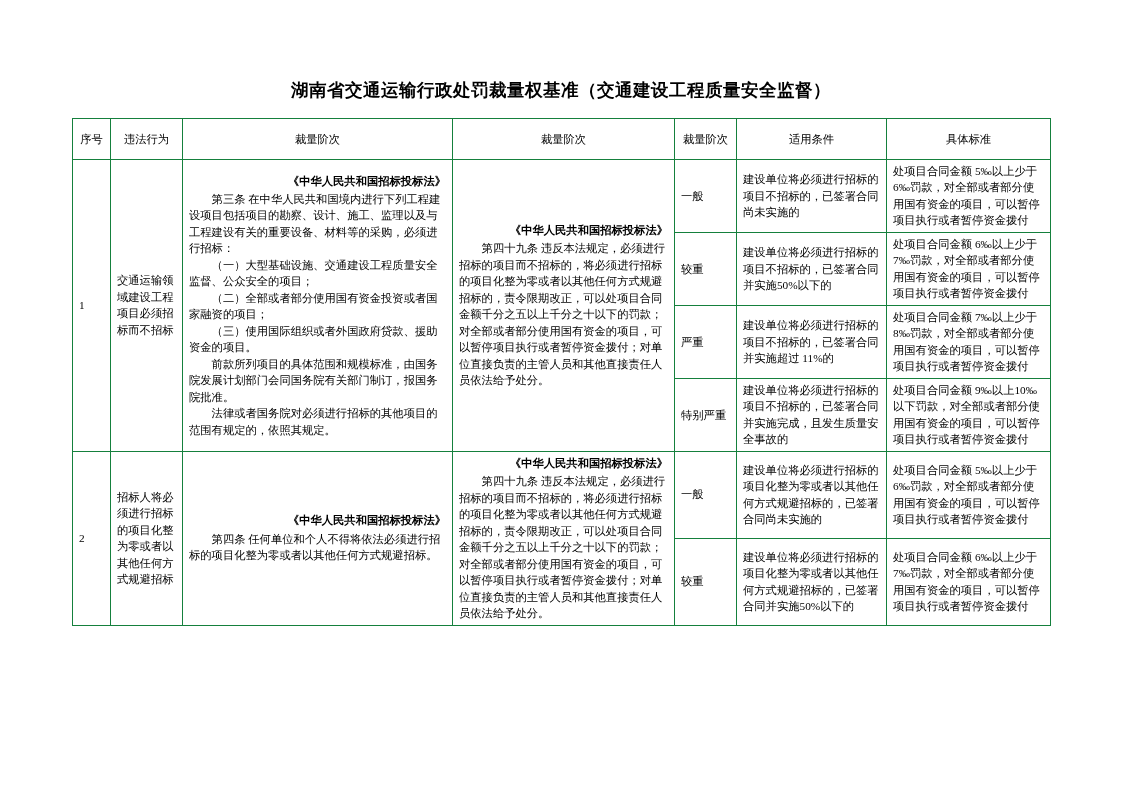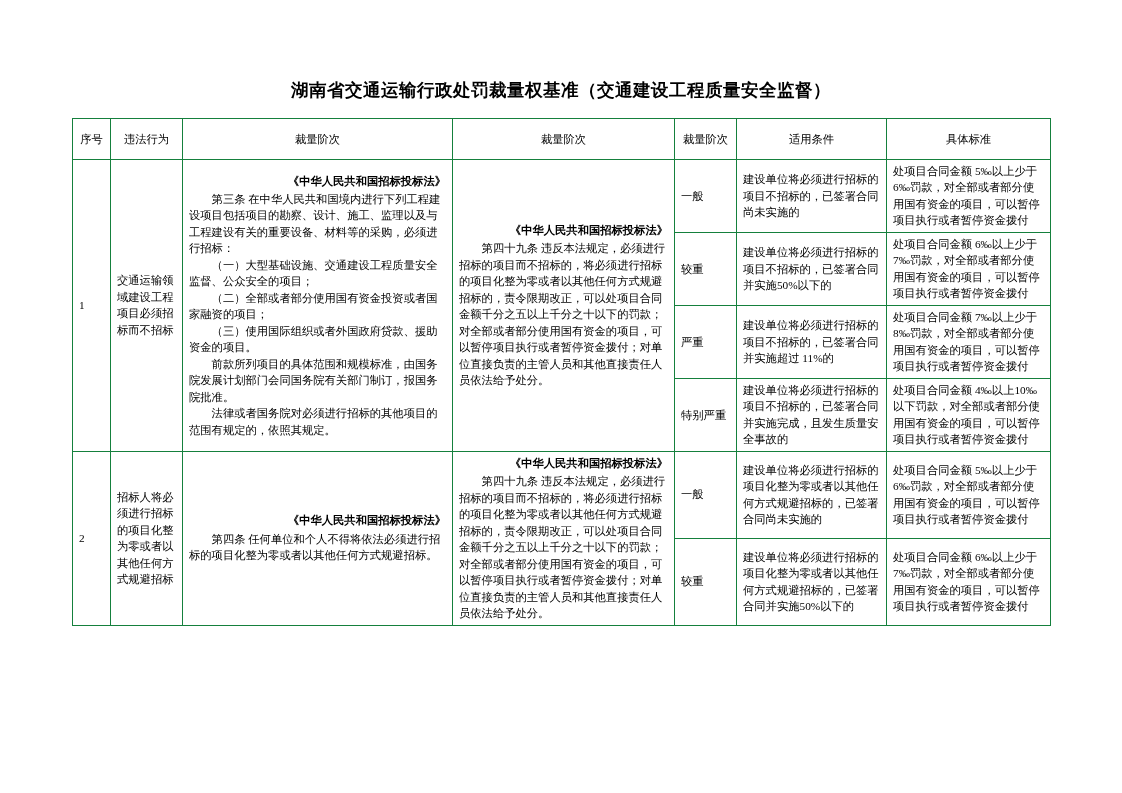--- a/index.html
+++ b/index.html
@@ -137,21 +137,21 @@
         <td class="std">处项目合同金额 6‰以上少于 7‰罚款，对全部或者部分使用国有资金的项目，可以暂停项目执行或者暂停资金拨付</td>
       </tr>
       <tr>
         <td class="level">严重</td>
         <td class="cond">建设单位将必须进行招标的项目不招标的，已签署合同并实施超过 11%的</td>
         <td class="std">处项目合同金额 7‰以上少于 8‰罚款，对全部或者部分使用国有资金的项目，可以暂停项目执行或者暂停资金拨付</td>
       </tr>
       <tr>
         <td class="level">特别严重</td>
         <td class="cond">建设单位将必须进行招标的项目不招标的，已签署合同并实施完成，且发生质量安全事故的</td>
-        <td class="std">处项目合同金额 4‰以上10‰以下罚款，对全部或者部分使用国有资金的项目，可以暂停项目执行或者暂停资金拨付</td>
+        <td class="std">处项目合同金额 9‰以上10‰以下罚款，对全部或者部分使用国有资金的项目，可以暂停项目执行或者暂停资金拨付</td>
       </tr>
 
       <tr>
         <td class="seq" rowspan="2">2</td>
         <td class="act" rowspan="2">招标人将必须进行招标的项目化整为零或者以其他任何方式规避招标</td>
         <td class="basis" rowspan="2">
           <p class="ctr-bold">《中华人民共和国招标投标法》</p>
           <p class="para">第四条  任何单位和个人不得将依法必须进行招标的项目化整为零或者以其他任何方式规避招标。</p>
         </td>
         <td class="impl" rowspan="2">

